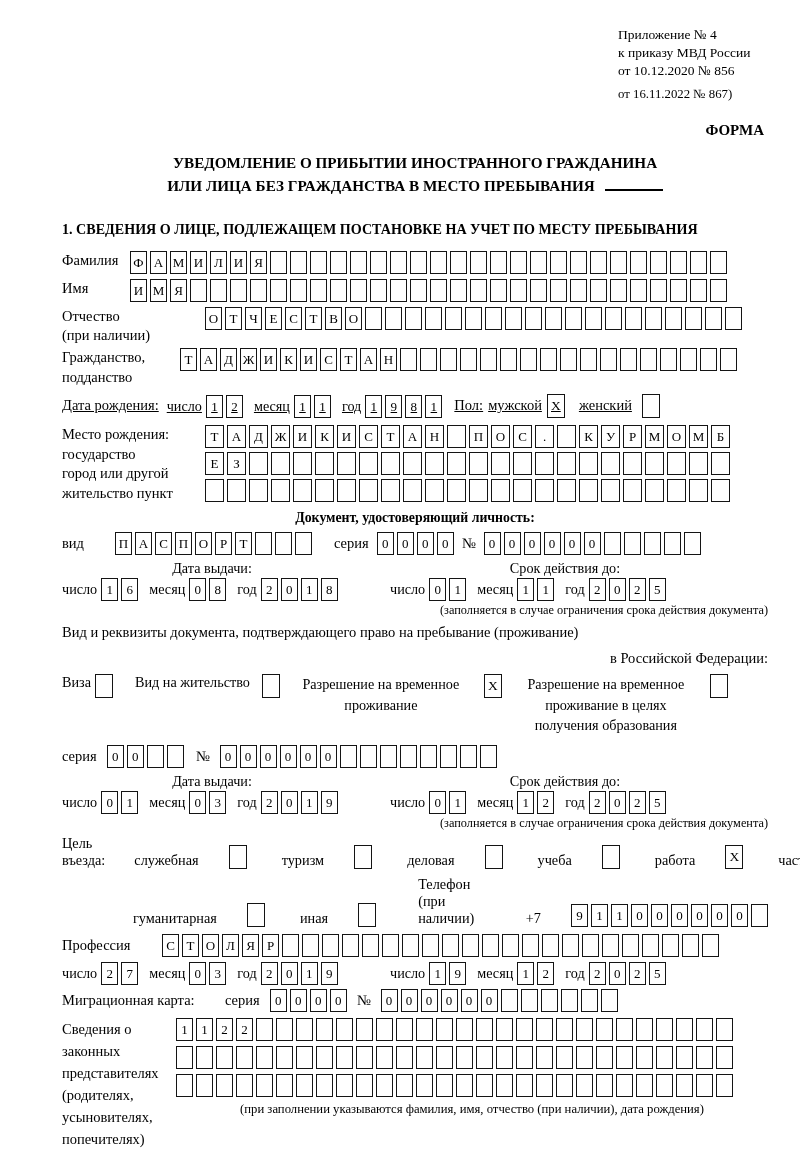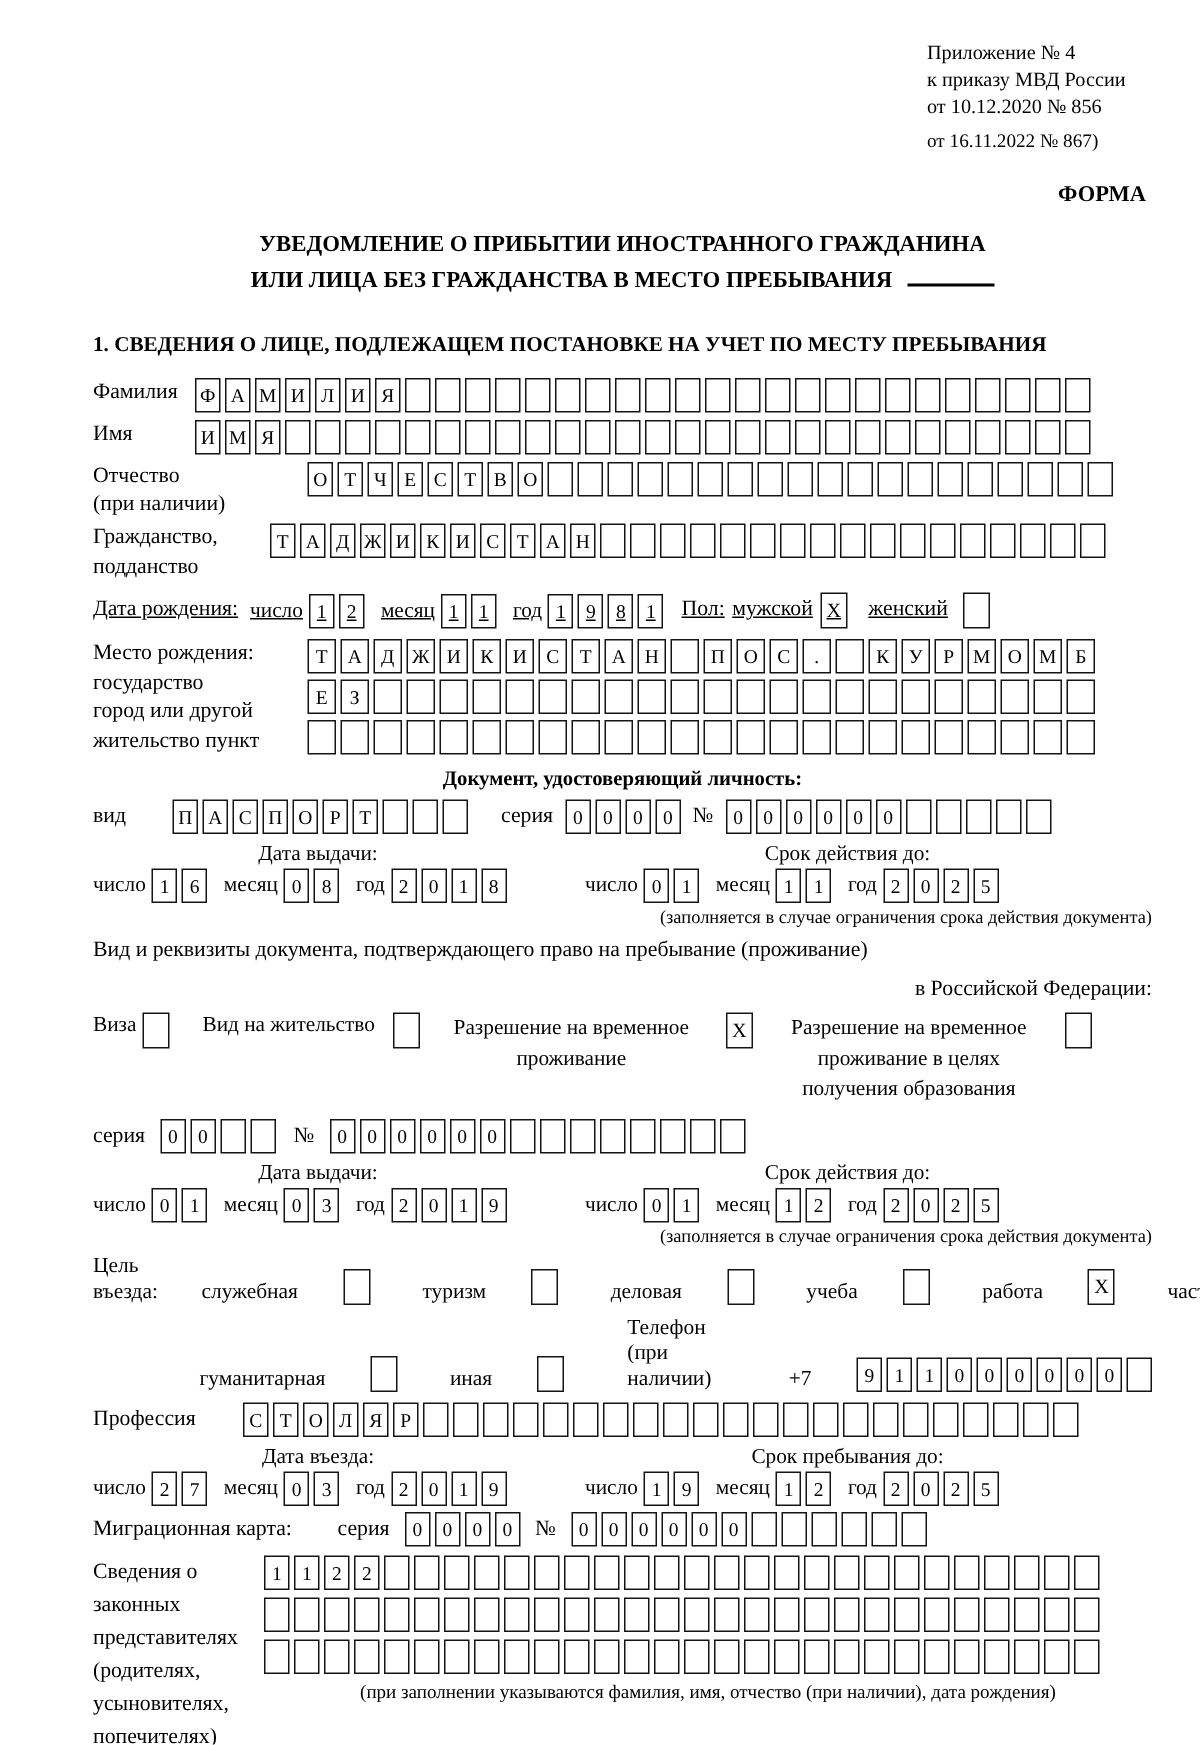--- a/index.html
+++ b/index.html
@@ -585,24 +585,20 @@
         <span class="cell"></span>
         <span class="cell"></span>
         <span class="cell"></span>
         <span class="cell"></span>
         <span class="cell"></span>
         <span class="cell"></span>
         <span class="cell"></span>
       </span>
   </div>
 
-  <div class="dheads">
-    <span class="dh1">Дата въезда:</span>
-    <span class="dh2">Срок пребывания до:</span>
-  </div>
   <div class="drow">
     <span class="dg dg1">
       <span class="dlbl">число</span>
       <span class="cells">
           <span class="cell">2</span>
           <span class="cell">7</span>
         </span>
       <span class="dlbl mid">месяц</span>
       <span class="cells">
           <span class="cell">0</span>

